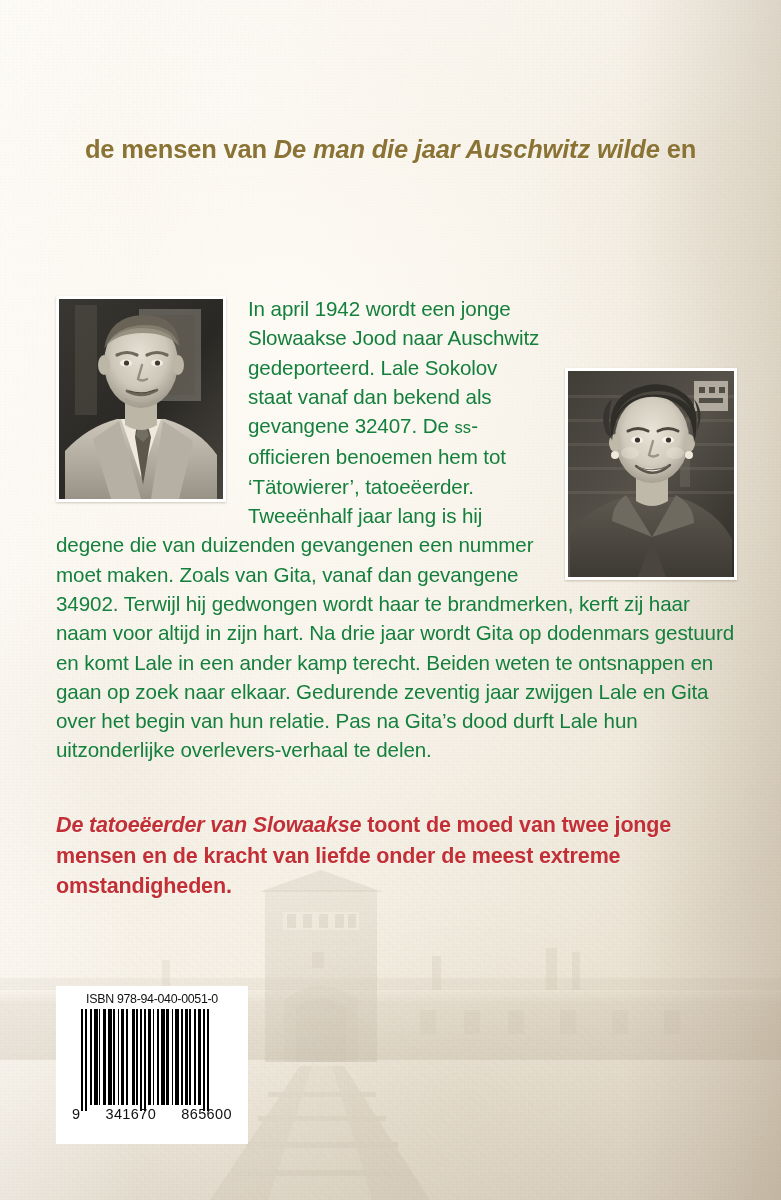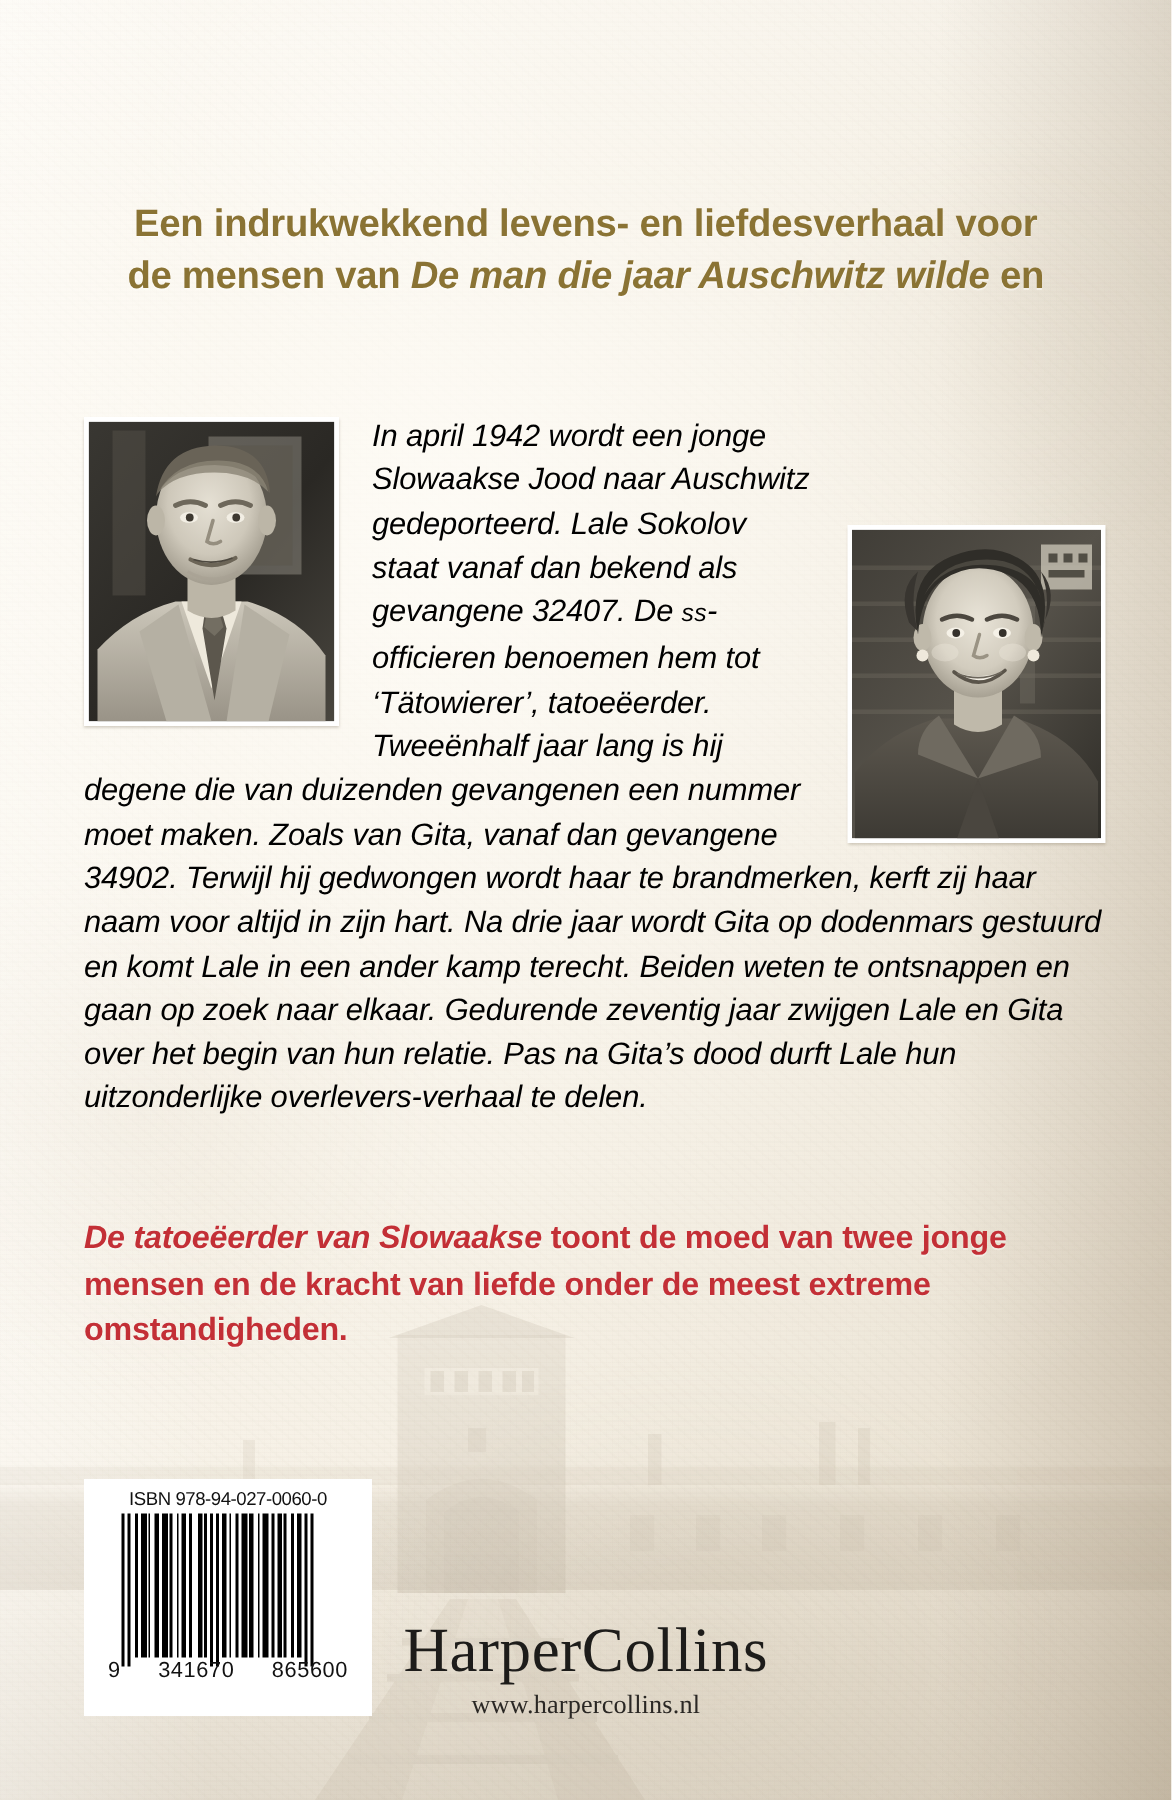--- a/index.html
+++ b/index.html
@@ -84,26 +84,25 @@
     letter-spacing: -0.18px;
     text-shadow: 0 1px 0 rgba(255,255,255,0.45);
   }
   .headline i { font-style: italic; }
 
   
   .bodyblock {
     position: absolute;
     left: 56px;
     right: 44px;
-    top: 276px;
-    color: #000000;
+    top: 294px;
+    color: #15803d;
     font-size: 20.6px;
     line-height: 29.3px;
     letter-spacing: -0.1px;
-    font-style: italic;
   }
   .bodyblock .smallcaps {
     font-size: 0.80em;
     letter-spacing: 0.2px;
   }
 
   
   .photo {
     background: #ffffff;
     padding: 3px;
@@ -281,21 +280,20 @@
           <rect x="246" y="282" width="152" height="6"></rect>
           <rect x="232" y="310" width="180" height="6"></rect>
         </g>
       </g>
 
       <rect x="0" y="200" width="781" height="140" fill="#a79madd" opacity="0"></rect>
     </svg>
   </div>
 
   <div class="headline">
-    <div><span>Een indrukwekkend levens- en liefdesverhaal voor</span></div>
     <div>
       <span>de mensen van </span><i>De man die jaar Auschwitz wilde</i><span> en</span>
     </div>
   </div>
 
   <div class="bodyblock">
 
     <div class="photo photo-left">
       <div class="photo-inner">
         <svg viewBox="0 0 164 200" preserveAspectRatio="xMidYMid slice">
@@ -444,21 +442,21 @@
     </div>
 
     <span>In april 1942 wordt een jonge Slowaakse Jood naar Auschwitz gedeporteerd. Lale Sokolov staat vanaf dan bekend als gevangene 32407. De </span><span class="smallcaps">ss</span><span>-officieren benoemen hem tot ‘Tätowierer’, tatoeëerder. Tweeënhalf jaar lang is hij degene die van duizenden gevangenen een nummer moet maken. Zoals van Gita, vanaf dan gevangene 34902. Terwijl hij gedwongen wordt haar te brandmerken, kerft zij haar naam voor altijd in zijn hart. Na drie jaar wordt Gita op dodenmars gestuurd en komt Lale in een ander kamp terecht. Beiden weten te ontsnappen en gaan op zoek naar elkaar. Gedurende zeventig jaar zwijgen Lale en Gita over het begin van hun relatie. Pas na Gita’s dood durft Lale hun uitzonderlijke overlevers-verhaal te delen.</span>
   </div>
 
   <div class="tagline">
     <i>De tatoeëerder van Slowaakse</i><span> toont de moed van twee jonge mensen en de kracht van liefde onder de meest extreme omstandigheden.</span>
   </div>
 
   <div class="barcode-card">
-    <div class="isbn-text">ISBN 978-94-027-0060-0</div>
+    <div class="isbn-text">ISBN 978-94-040-0051-0</div>
     <div class="bars">
       <span class="guard" style="width:2px"></span>
         <span class="sp" style="width:2px"></span>
         <span class="guard" style="width:2px"></span>
       <span class="sp" style="width:3px"></span>
       <span style="width:2px"></span>
         <span class="sp" style="width:2px"></span>
         <span style="width:4px"></span>
         <span class="sp" style="width:1px"></span>
       <span style="width:1px"></span>
@@ -511,18 +509,14 @@
         <span class="sp" style="width:2px"></span>
         <span class="guard" style="width:2px"></span>
     </div>
     <div class="barnums">
       <span>9</span>
       <span>341670</span>
       <span>865600</span>
     </div>
   </div>
 
-  <div class="publisher">
-    <div class="publisher-name">HarperCollins</div>
-    <div class="publisher-url">www.harpercollins.nl</div>
-  </div>
 
 </div>
 
 </body></html>

